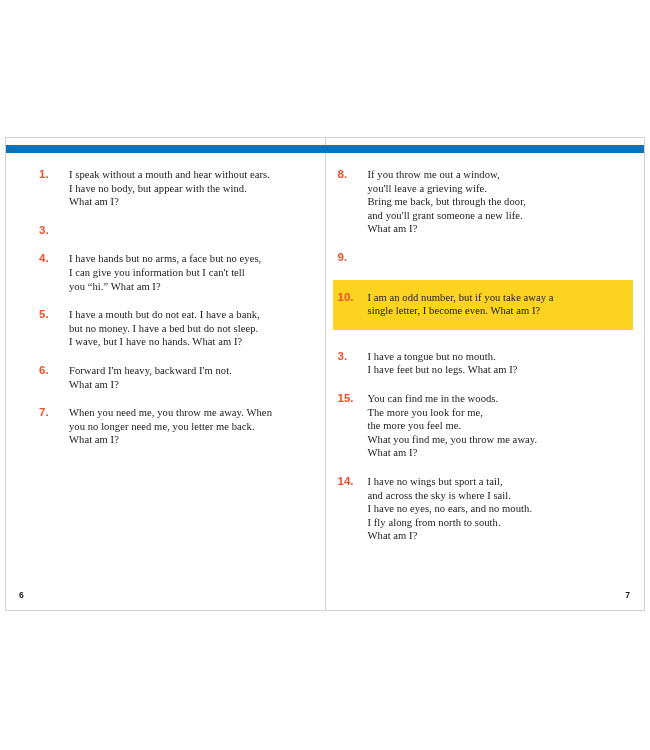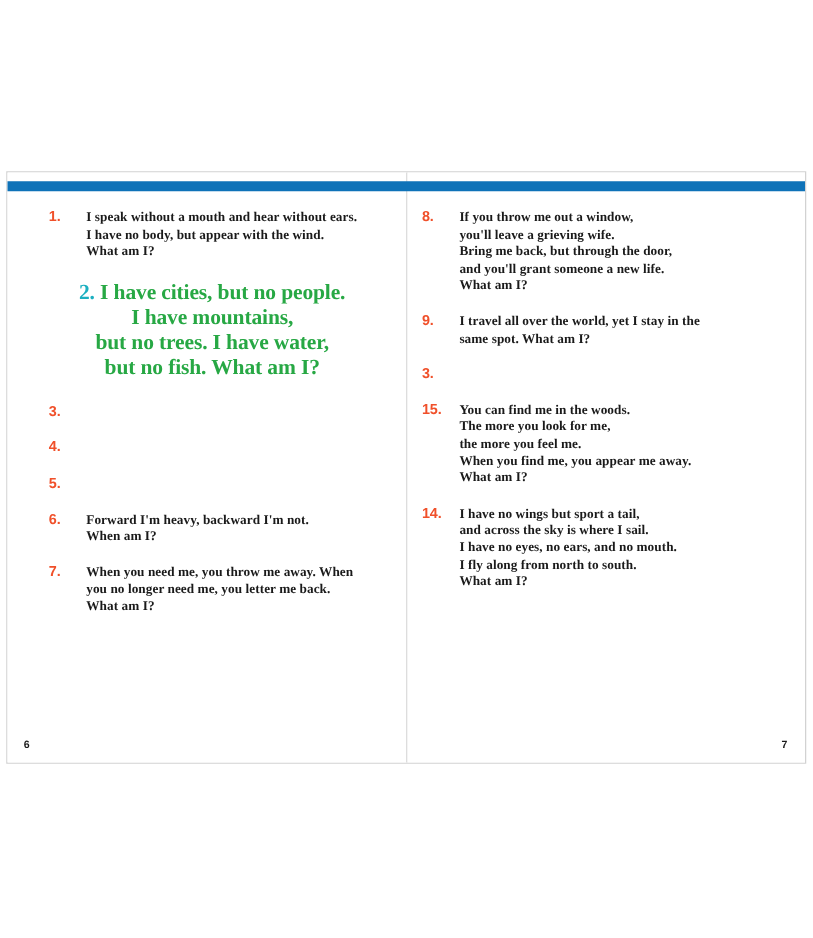--- a/index.html
+++ b/index.html
@@ -75,21 +75,21 @@
     font-weight: bold;
     font-size: 11.5px;
     line-height: 13.6px;
     text-align: left;
     padding-top: 0px;
   }
   .riddle .body {
     flex: 1 1 auto;
     color: #1a1a1a;
     font-family: "Liberation Serif", "DejaVu Serif", serif;
-    font-weight: bold;
+    font-weight: normal;
     font-size: 10.6px;
     line-height: 13.6px;
     white-space: pre-line;
     letter-spacing: 0.05px;
   }
 
   
   .riddle.highlight {
     background: #FCD320;
     padding: 11px 10px 12px 0;
@@ -144,37 +144,39 @@
   <div class="blue-bar"></div>
 
   <div class="page page-left">
     <ul class="riddles" id="left-riddles">
         <li class="riddle">
           <span class="num">1.</span>
           <span class="body">I speak without a mouth and hear without ears.
 I have no body, but appear with the wind.
 What am I?</span>
         </li>
-        <li class="riddle feature"><span class="ftext"><span class="fnum">2. </span>I have cities, but no people.
-I have mountains,
-but no trees. I have water,
-but no fish. What am I?</span></li>
         <li class="riddle">
           <span class="num">3.</span>
         </li>
         <li class="riddle">
           <span class="num">4.</span>
+          <span class="body">I have hands but no arms, a face but no eyes,
+I can give you information but I can't tell
+you “hi.” What am I?</span>
         </li>
         <li class="riddle">
           <span class="num">5.</span>
+          <span class="body">I have a mouth but do not eat. I have a bank,
+but no money. I have a bed but do not sleep.
+I wave, but I have no hands. What am I?</span>
         </li>
         <li class="riddle">
           <span class="num">6.</span>
           <span class="body">Forward I'm heavy, backward I'm not.
-When am I?</span>
+What am I?</span>
         </li>
         <li class="riddle">
           <span class="num">7.</span>
           <span class="body">When you need me, you throw me away. When
 you no longer need me, you letter me back.
 What am I?</span>
         </li>
       </ul>
     <div class="folio folio-left">6</div>
   </div>
@@ -184,32 +186,37 @@
         <li class="riddle">
           <span class="num">8.</span>
           <span class="body">If you throw me out a window,
 you'll leave a grieving wife.
 Bring me back, but through the door,
 and you'll grant someone a new life.
 What am I?</span>
         </li>
         <li class="riddle">
           <span class="num">9.</span>
-          <span class="body">I travel all over the world, yet I stay in the
-same spot. What am I?</span>
+        </li>
+        <li class="riddle highlight">
+          <span class="num">10.</span>
+          <span class="body">I am an odd number, but if you take away a
+single letter, I become even. What am I?</span>
         </li>
         <li class="riddle">
           <span class="num">3.</span>
+          <span class="body">I have a tongue but no mouth.
+I have feet but no legs. What am I?</span>
         </li>
         <li class="riddle">
           <span class="num">15.</span>
           <span class="body">You can find me in the woods.
 The more you look for me,
 the more you feel me.
-When you find me, you appear me away.
+What you find me, you throw me away.
 What am I?</span>
         </li>
         <li class="riddle">
           <span class="num">14.</span>
           <span class="body">I have no wings but sport a tail,
 and across the sky is where I sail.
 I have no eyes, no ears, and no mouth.
 I fly along from north to south.
 What am I?</span>
         </li>

